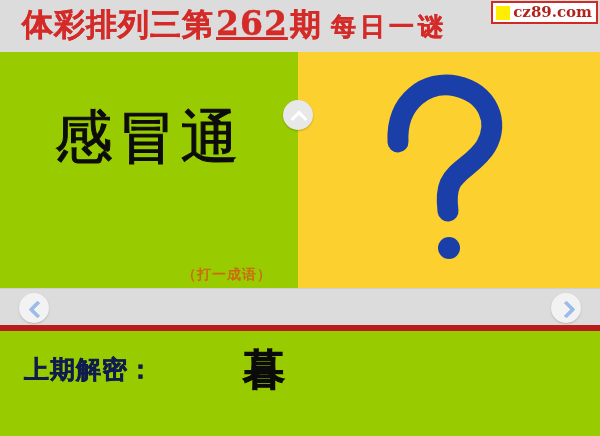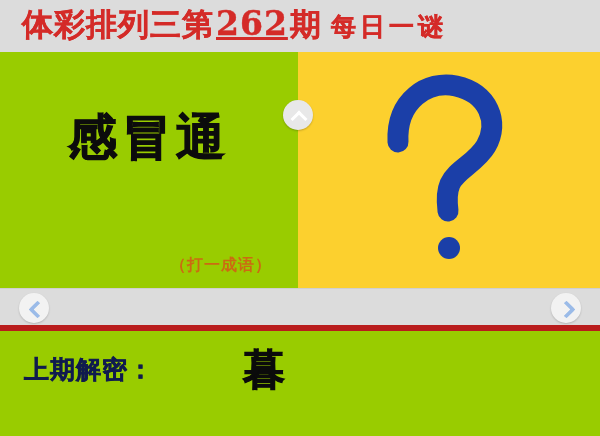--- a/index.html
+++ b/index.html
@@ -108,34 +108,34 @@
     background: #fcd02e;
   }
 
   .riddle-text {
     position: absolute;
     left: 0;
     top: 56px;
     width: 298px;
     text-align: center;
     font-family: "DejaVu Serif", "Liberation Serif", serif;
-    font-weight: bold;
-    font-size: 49px;
+    font-weight: normal;
+    font-size: 58px;
     line-height: 58px;
     color: #0c0c0c;
     letter-spacing: 5px;
     -webkit-text-stroke: 1px #0c0c0c;
   }
   .riddle-hint {
     position: absolute;
     right: 26px;
-    bottom: 12px;
-    font-family: "DejaVu Serif", "Liberation Serif", serif;
-    font-weight: bold;
-    font-size: 16px;
+    bottom: 4px;
+    font-family: "DejaVu Serif", "Liberation Serif", serif;
+    font-weight: bold;
+    font-size: 14px;
     color: #cc6a12;
     letter-spacing: 1px;
   }
 
   
   .qmark-wrap {
     position: absolute;
     left: 0;
     top: 0;
     width: 302px;
@@ -262,20 +262,24 @@
 </head>
 <body>
 
 <div id="app">
 
   <div class="header">
     <div class="header-title">
       <span>体彩排列三第</span><span class="t-num">262</span><span>期</span><span class="t-sub">每日一谜</span>
     </div>
 
+    <div class="logo">
+      <span class="logo-swatch"></span>
+      <span class="logo-text">cz89.com</span>
+    </div>
   </div>
 
   <div class="riddle-area">
 
     <div class="panel-green">
       <div class="riddle-text">感冒通</div>
       <div class="riddle-hint">（打一成语）</div>
     </div>
 
     <div class="panel-yellow">

